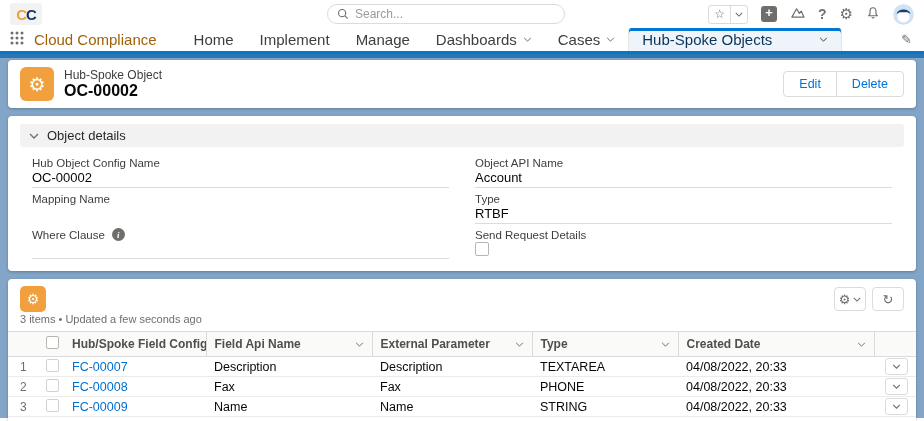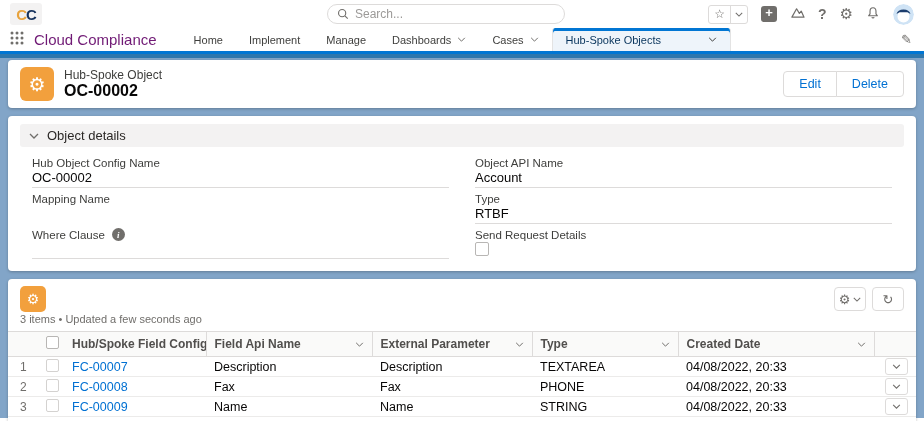--- a/index.html
+++ b/index.html
@@ -18,23 +18,23 @@
   .fav-star { padding:0 5px; display:flex; align-items:center; font-size:12px; color:#706e6b; }
   .fav-caret { border-left:1px solid #dddbda; padding:0 4px; display:flex; align-items:center; }
   .plus-sq { width:16px; height:16px; background:#706e6b; border-radius:3px; color:#fff; font-size:13px; line-height:14px; text-align:center; font-weight:700; }
   .help-q { font-size:14px; font-weight:700; color:#706e6b; }
   .gear-glyph { font-size:15px; color:#706e6b; }
   .avatar { width:21px; height:21px; border-radius:50%; overflow:hidden; display:block; }
 
   
   .nav-bar { height:26px; display:flex; align-items:stretch; background:#fff; border-bottom:3px solid #0176d3; padding-left:10px; }
   .waffle { align-self:center; display:block; margin-right:10px; cursor:pointer; }
-  .app-name { align-self:center; font-size:15px; color:#701a75; margin-right:24px; white-space:nowrap; }
+  .app-name { align-self:center; font-size:15px; color:#a16207; margin-right:24px; white-space:nowrap; }
   .tabs { display:flex; align-items:stretch; }
-  .tab { display:flex; align-items:center; gap:6px; padding:0 13px; font-size:11px; color:#3e3e3c; cursor:pointer; white-space:nowrap; }
+  .tab { display:flex; align-items:center; gap:6px; padding:0 13px; font-size:15px; color:#3e3e3c; cursor:pointer; white-space:nowrap; }
   .tab.active { background:#eef4fa; box-shadow:inset 0 3px 0 0 #0176d3; border-left:1px solid #e3e3e3; border-right:1px solid #e3e3e3; border-radius:3px 3px 0 0; color:#08345c;gap:47px; }
   .pencil { margin-left:auto; align-self:center; margin-right:12px; color:#706e6b; font-size:13px; }
 
   
   .content { height:364px; background:linear-gradient(180deg,#2e77ad 0,#2e77ad 4px,#82a5c8 4px); padding:6px 8px 0; }
   .card { background:#fff; border-radius:4px; box-shadow:0 1px 3px rgba(0,0,0,.25); }
 
   .record-card { height:48px; display:flex; align-items:center; padding:0 12px; margin-bottom:8px; }
   .entity-icon { width:34px; height:34px; background:#f2a03d; border-radius:6px; color:#fff; display:flex; align-items:center; justify-content:center; font-size:19px; flex:none; }
   .record-meta { margin-left:10px; }

